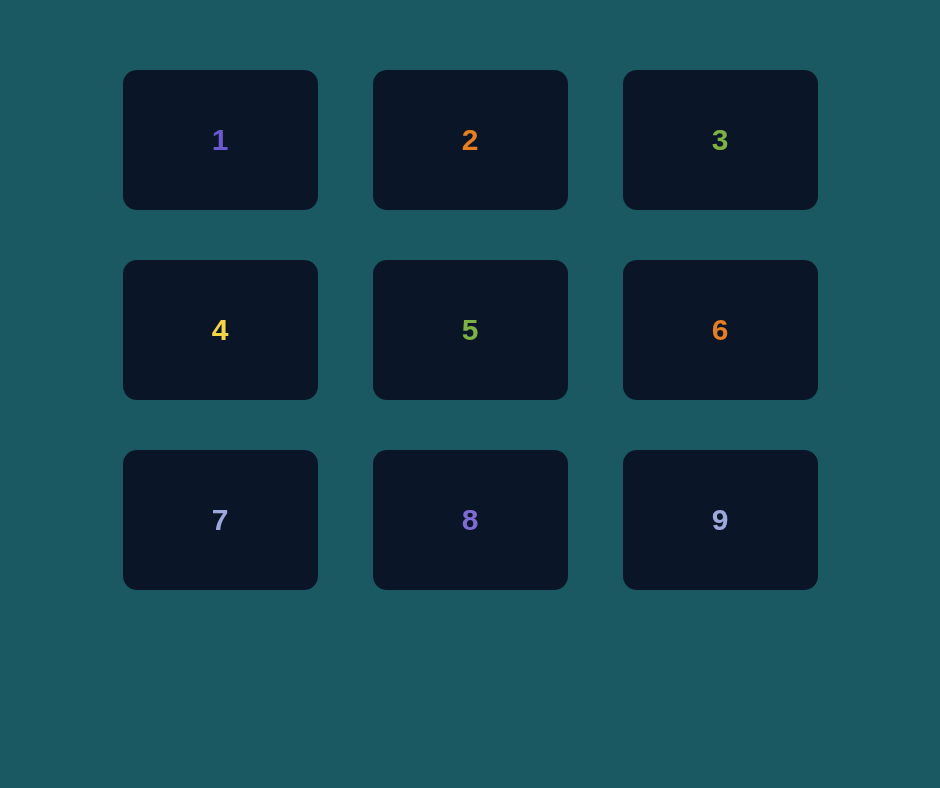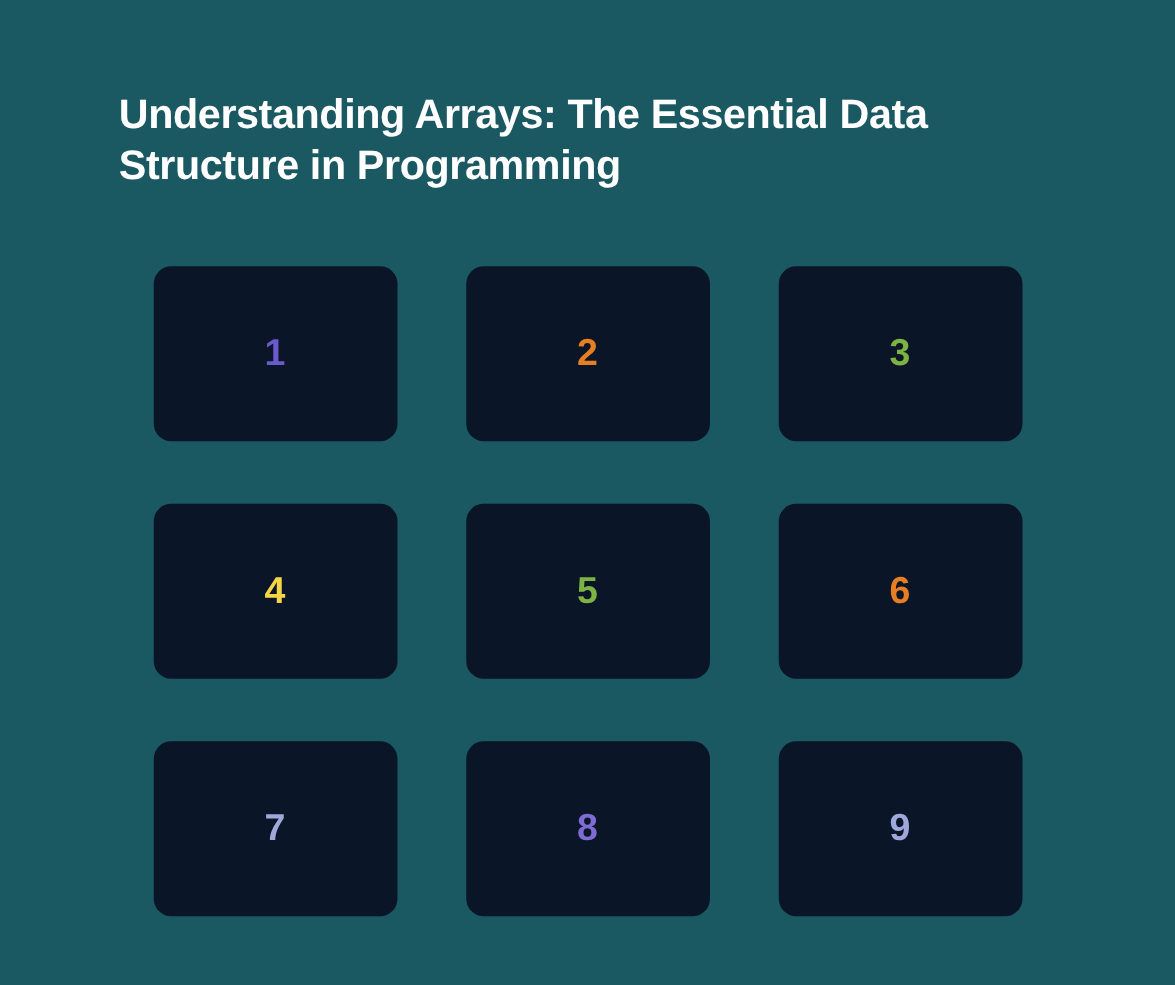--- a/index.html
+++ b/index.html
@@ -39,21 +39,20 @@
       align-items: center;
       justify-content: center;
       font-size: 30px;
       font-weight: 800;
     }
   </style>
 </head>
 <body>
 
 <div class="container">
-  <h1 class="title">Understanding Arrays: The Essential Data Structure in Programming</h1>
   <div class="grid">
     <div class="cell" style="color:#6a5acd">1</div>
     <div class="cell" style="color:#e67e22">2</div>
     <div class="cell" style="color:#7cb342">3</div>
     <div class="cell" style="color:#f5d547">4</div>
     <div class="cell" style="color:#7cb342">5</div>
     <div class="cell" style="color:#e67e22">6</div>
     <div class="cell" style="color:#9fa8da">7</div>
     <div class="cell" style="color:#7e6bd4">8</div>
     <div class="cell" style="color:#9fa8da">9</div>

